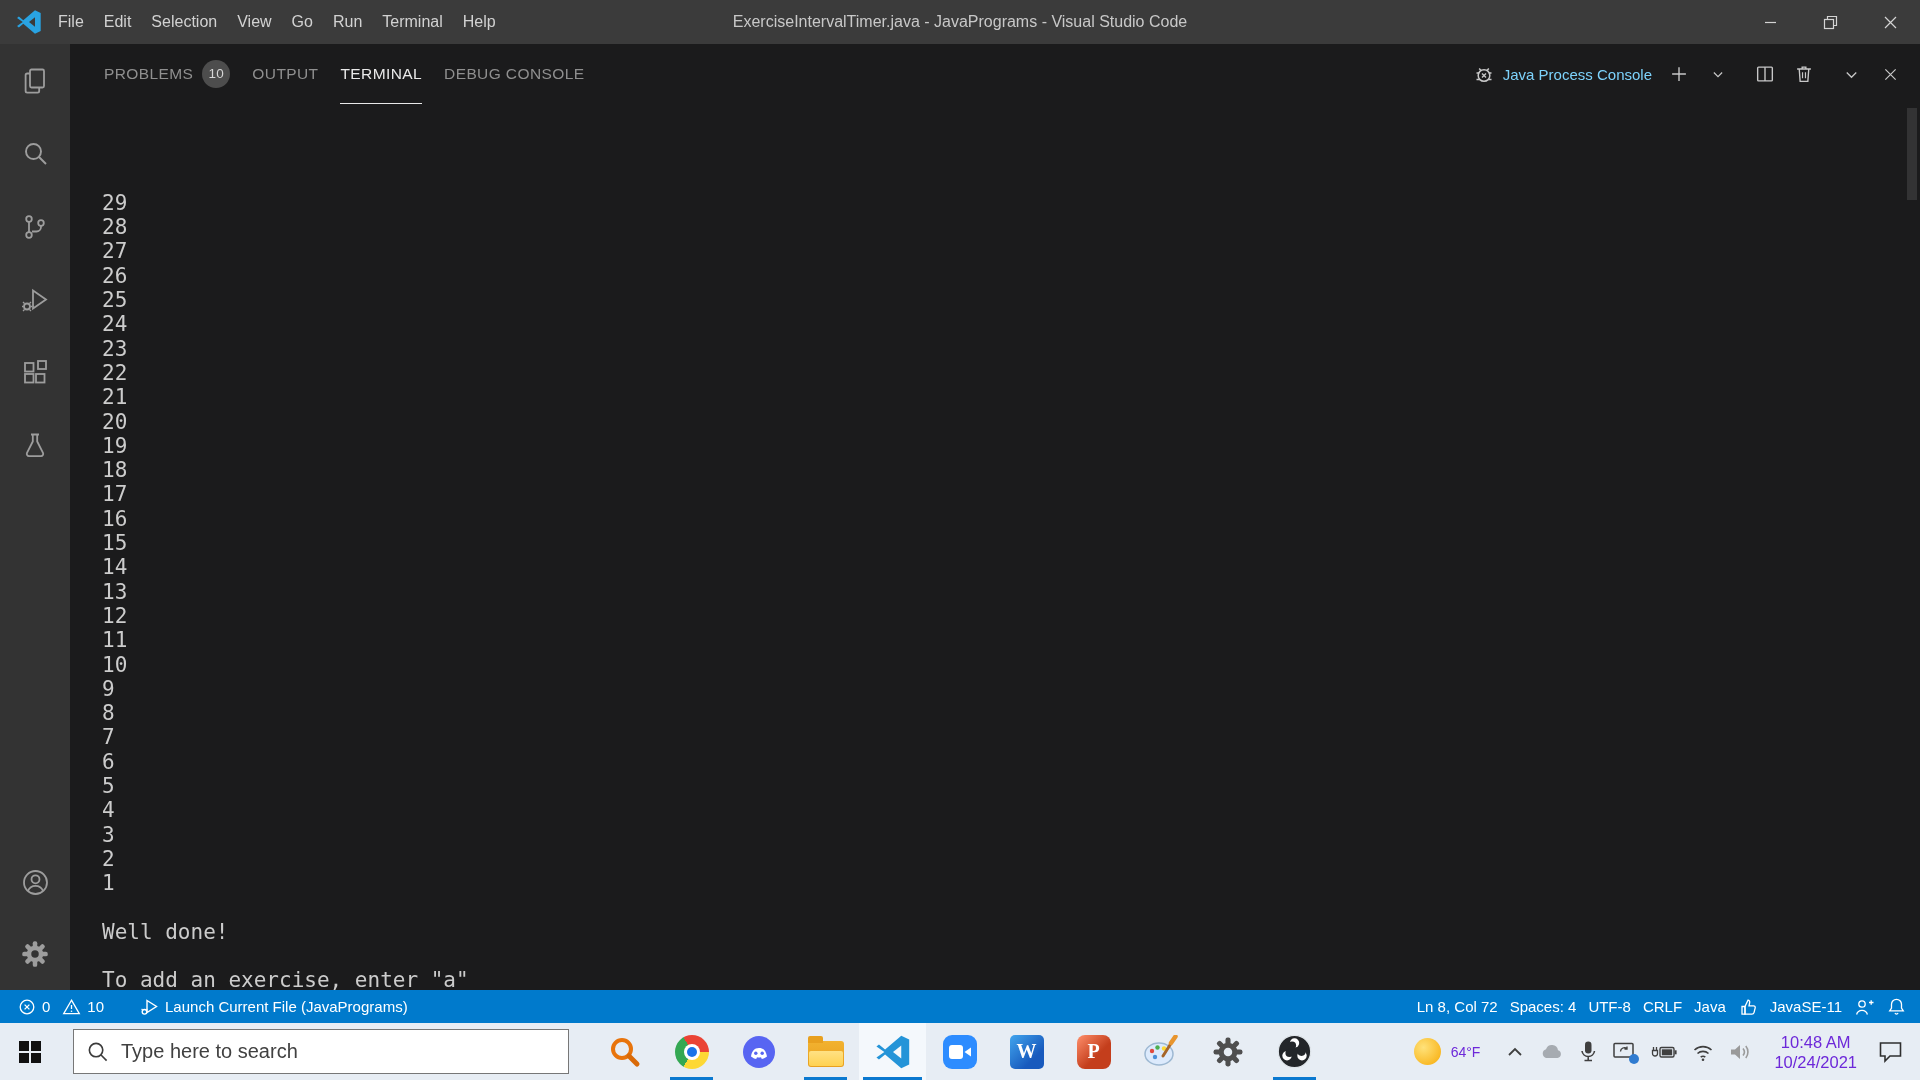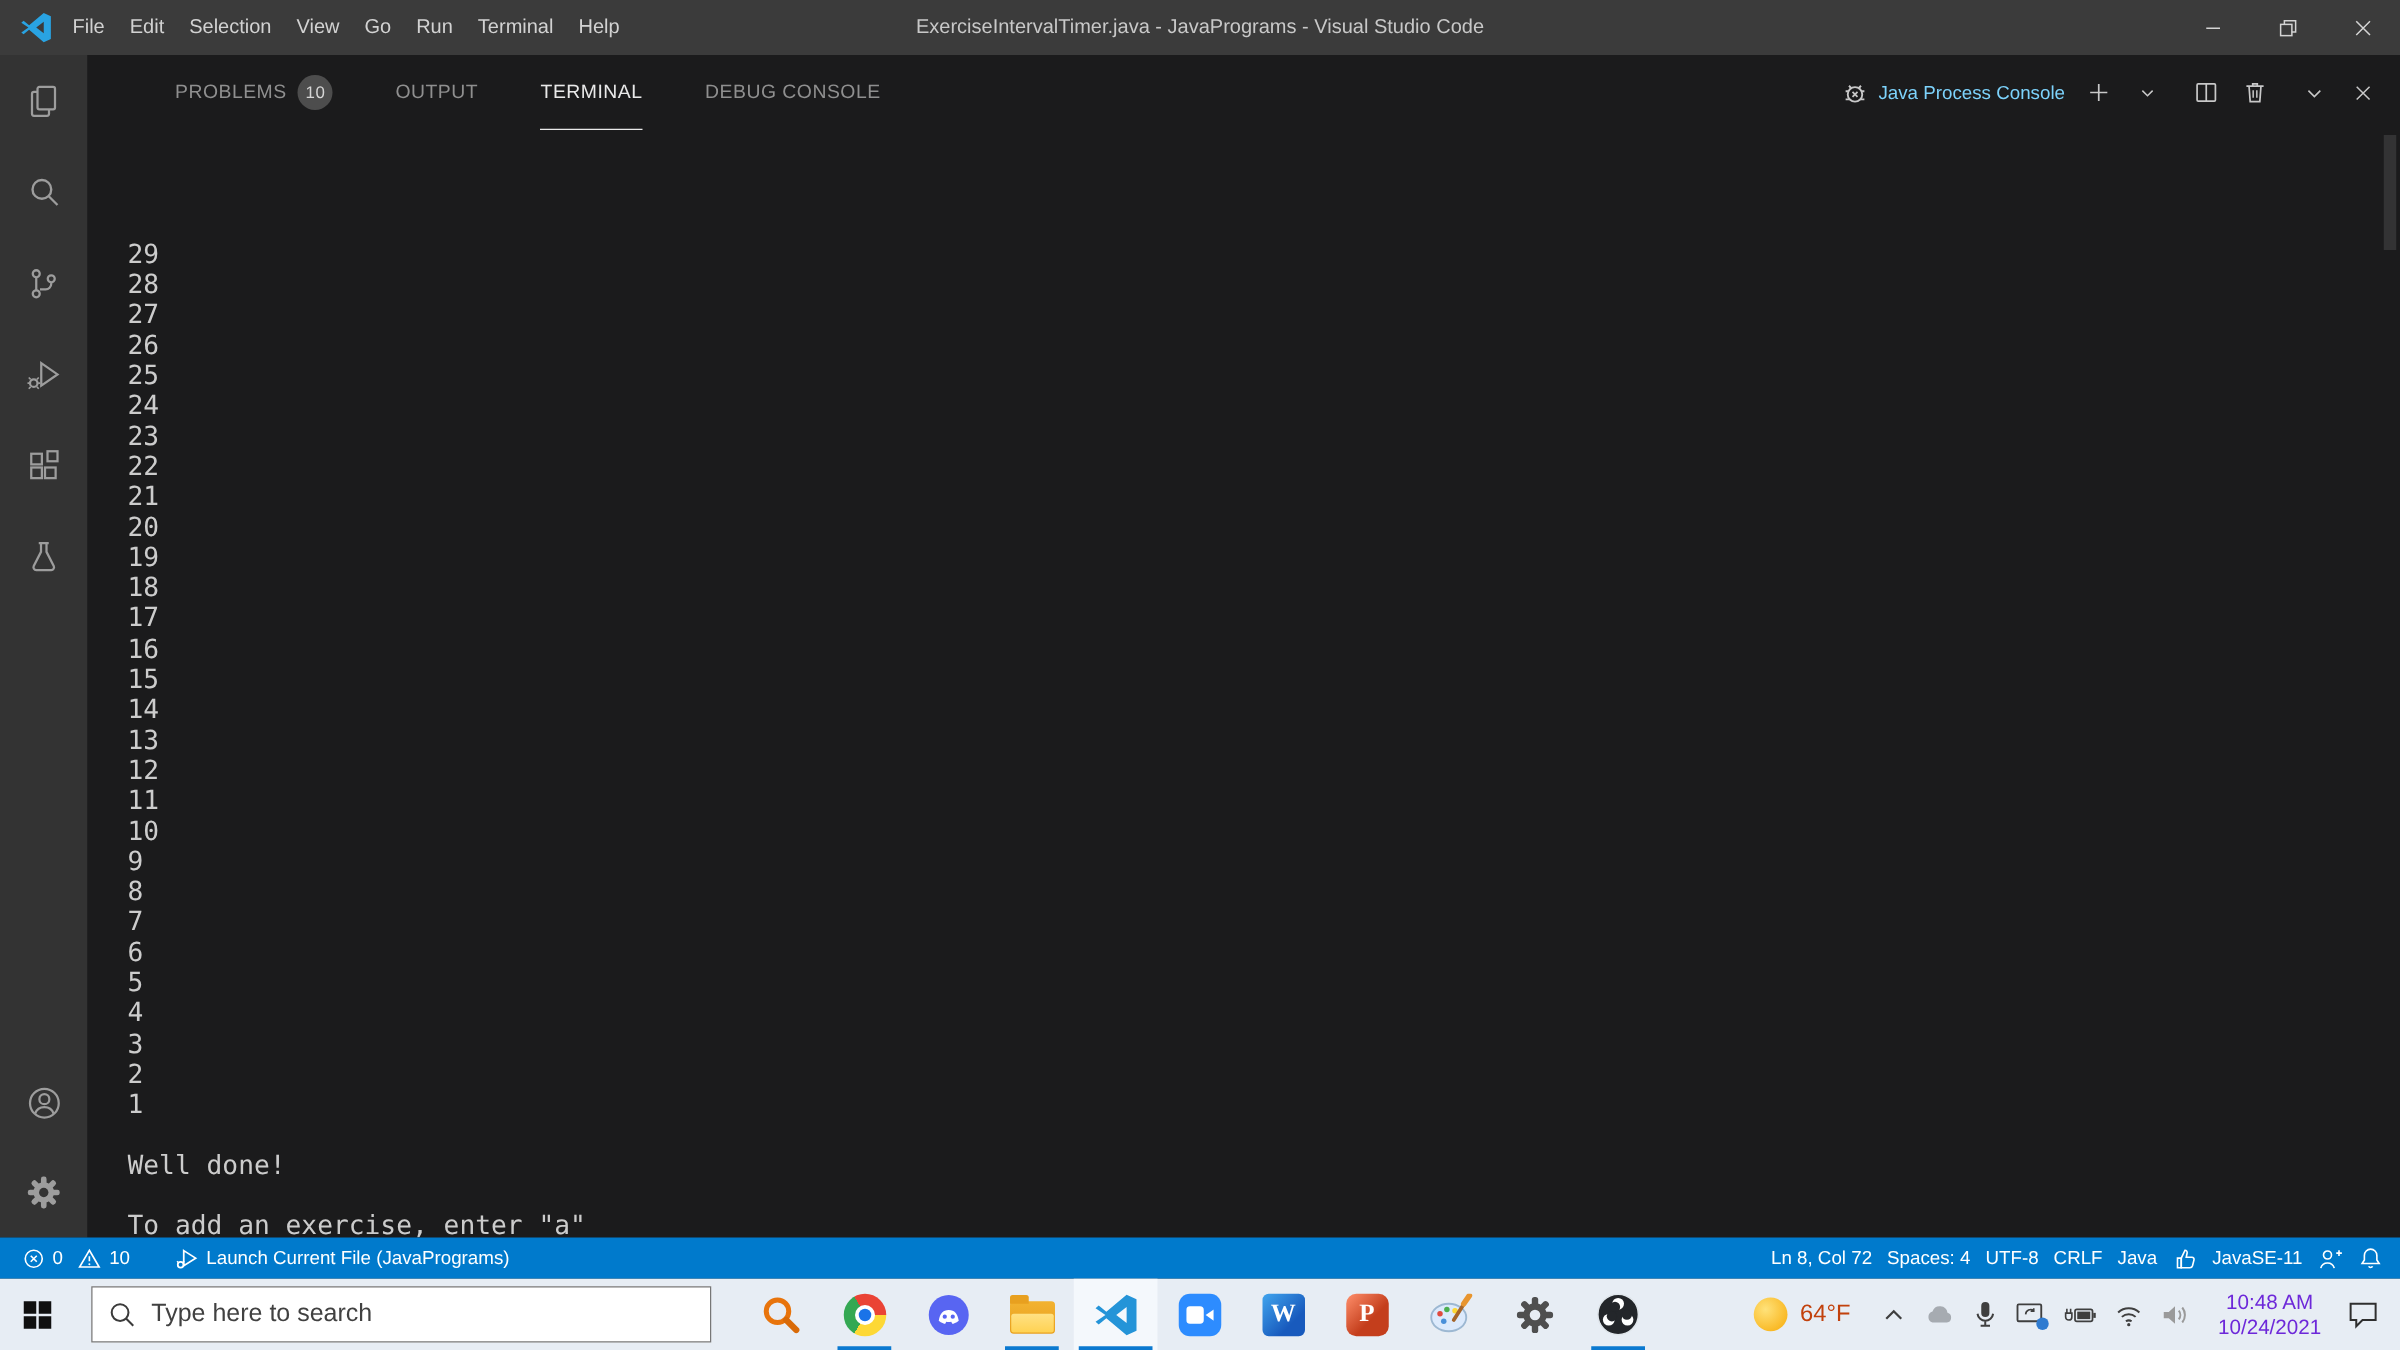--- a/index.html
+++ b/index.html
@@ -20,21 +20,21 @@
   
   .activitybar{position:absolute;top:44px;left:0;width:70px;bottom:90px;background:#333333;
                display:flex;flex-direction:column;align-items:center;}
   .ab-item{width:70px;height:73px;display:flex;align-items:center;justify-content:center;}
   .ab-spacer{flex:1;}
   .ab-bottom{width:70px;height:72px;display:flex;align-items:center;justify-content:center;}
 
   
   .panel{position:absolute;left:70px;top:44px;right:0;bottom:90px;background:#1b1b1c;overflow:hidden;}
   .panel-header{height:60px;display:flex;align-items:center;padding:0 18px 0 34px;}
-  .tabs{display:flex;align-items:center;gap:50px;height:100%;margin-left:36px;}
+  .tabs{display:flex;align-items:center;gap:22px;height:100%;}
   .tab{font-size:15.5px;letter-spacing:.4px;color:#8f8f8f;height:100%;display:flex;align-items:center;gap:9px;
        border-bottom:1.5px solid transparent;box-sizing:border-box;}
   .tab.active{color:#e9e9e9;border-bottom-color:#e9e9e9;}
   .badge{min-width:28px;height:28px;border-radius:14px;background:#4d4d4d;color:#d6d6d6;font-size:13.5px;
          display:flex;align-items:center;justify-content:center;}
   .header-right{margin-left:auto;display:flex;align-items:center;gap:15px;color:#7dd3fc;}
   .profile{display:flex;align-items:center;gap:7px;font-size:15px;white-space:nowrap;}
   .hr-icon{width:24px;height:24px;display:flex;align-items:center;justify-content:center;}
 
   #term{position:absolute;left:32px;top:74px;right:16px;bottom:0;
@@ -76,21 +76,21 @@
   .folder .back::before{content:'';position:absolute;top:-5px;left:0;width:15px;height:7px;background:#e8a01f;border-radius:2px 2px 0 0;}
   .folder .front{position:absolute;left:1px;right:1px;bottom:1px;height:15px;background:linear-gradient(180deg,#ffe184,#ffd252);border-radius:2px;}
   .office{width:34px;height:34px;border-radius:5px;color:#fff;font-weight:bold;font-size:20px;
           display:flex;align-items:center;justify-content:center;font-family:"Liberation Serif",serif;}
   .word{background:linear-gradient(135deg,#41a5ee,#185abd 70%);}
   .ppt{background:linear-gradient(135deg,#ff8f6b,#c43e1c 60%);border-radius:8px;}
   .zoomapp{width:34px;height:34px;border-radius:9px;background:#2d8cff;display:flex;align-items:center;justify-content:center;}
   .tb-right{margin-left:auto;display:flex;align-items:center;}
   .weather{display:flex;align-items:center;gap:10px;margin-right:24px;}
   .sun{width:27px;height:27px;border-radius:50%;background:radial-gradient(circle at 35% 35%,#ffe27a,#f9b823 75%);}
-  .temp{font-size:19px;color:#c2410c;}
+  .temp{font-size:14px;color:#6d28d9;}
   .tray{display:flex;align-items:center;gap:13px;margin-right:12px;}
   .clock{text-align:center;font-size:16.5px;line-height:20px;color:#6d28d9;margin:0 10px;white-space:nowrap;}
   .notif{margin:0 16px 0 10px;}
 </style>
 </head>
 <body>
 
 <div class="titlebar">
   <span class="tb-logo">
     <svg width="26" height="26" viewBox="0 0 100 100">

